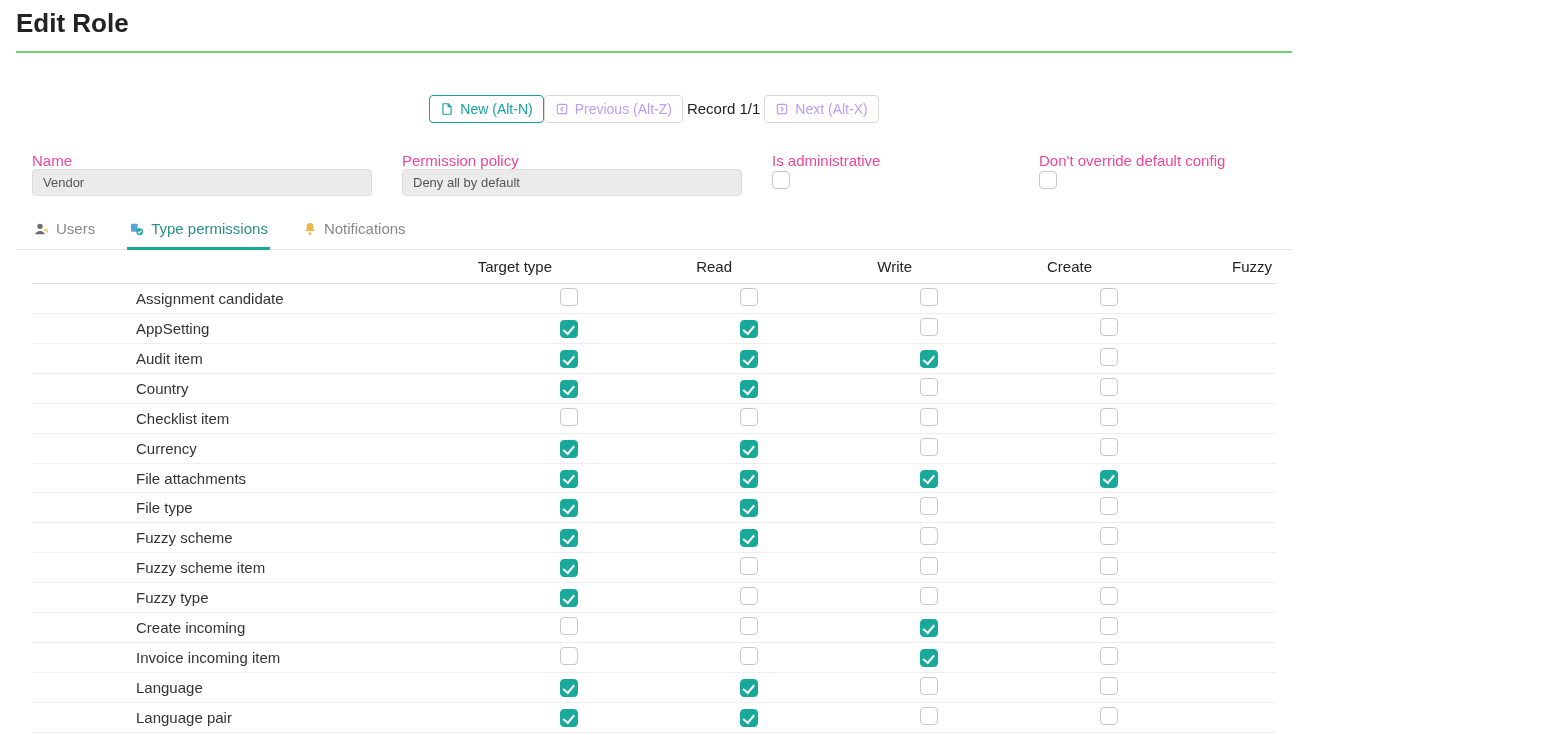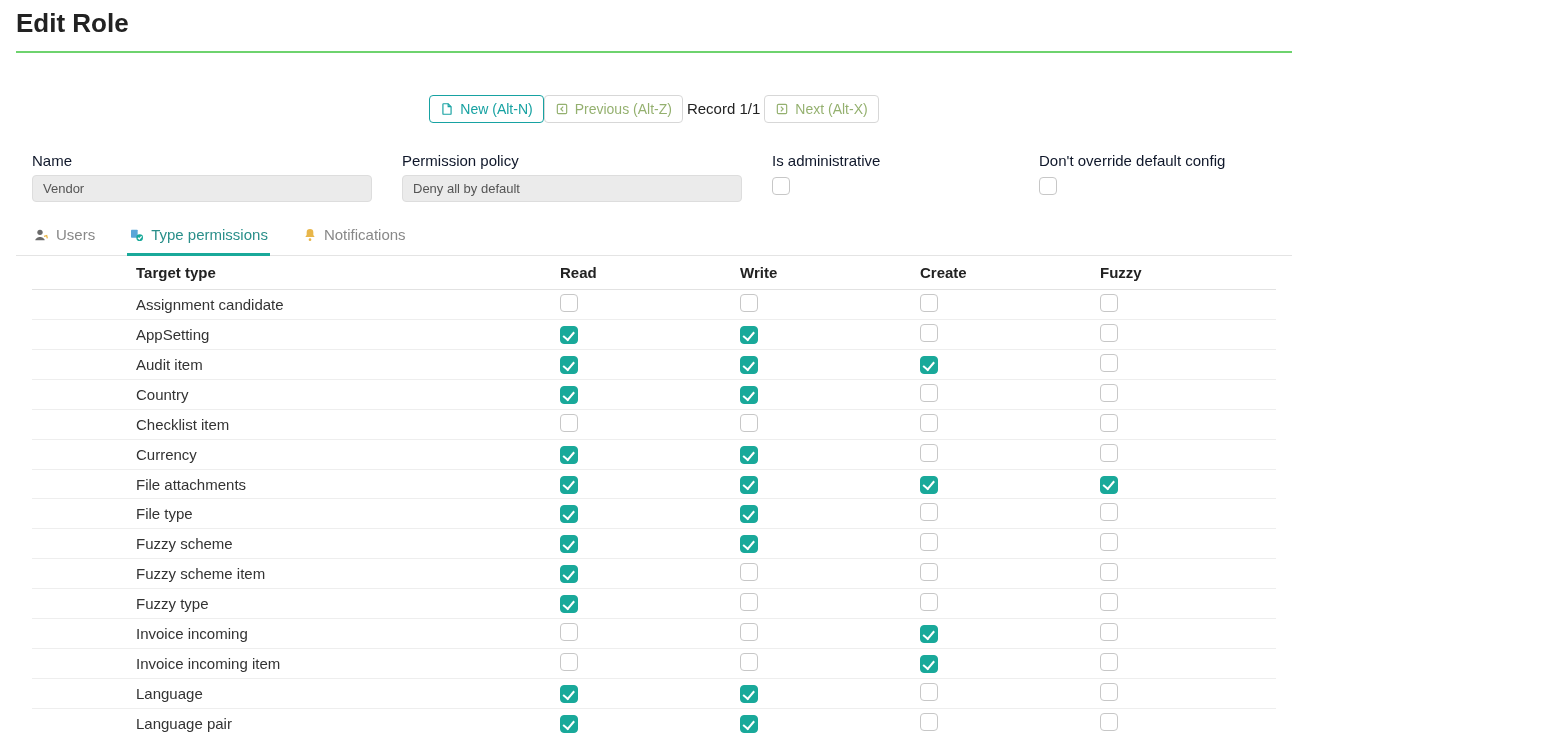--- a/index.html
+++ b/index.html
@@ -42,21 +42,21 @@
   .nav-btn {
     display: inline-flex;
     align-items: center;
     gap: 6px;
     border: 1px solid #bdbdbd;
     background: #fff;
     border-radius: 4px;
     padding: 5px 10px;
     font-size: 14px;
     cursor: pointer;
-    color: #4d7c0f;
+    color: #8b5cf6;
   }
   .nav-btn.active {
     border-color: #17a2a2;
     color: #17a2a2;
   }
   .nav-btn.disabled { opacity: .6; cursor: default; }
   .nav-btn svg { width: 14px; height: 14px; }
   .record-label {
     font-size: 15px;
     color: #222;
@@ -67,22 +67,21 @@
     gap: 30px;
     padding: 0 16px;
     align-items: flex-start;
     margin-bottom: 16px;
   }
   .form-field { flex: 1; }
   .form-field.small { flex: 0 0 340px; }
   .form-field.small2 { flex: 0 0 340px; }
   .form-label {
     font-size: 15px;
-    color: #0f172a;
-    margin-bottom: 6px;
+    color: #ec4899;
   }
   .form-input, .form-select {
     width: 100%;
     background: #ebebeb;
     border: 1px solid #ddd;
     border-radius: 4px;
     padding: 5px 10px;
     font-size: 13px;
     color: #555;
   }
@@ -135,23 +134,23 @@
   .perm-table {
     width: calc(100% - 32px);
     margin: 0 16px;
     border-collapse: collapse;
     table-layout: fixed;
   }
   .perm-table col.spacer { width: 100px; }
   .perm-table col.target { width: auto; }
   .perm-table col.perm { width: 180px; }
   .perm-table thead th {
-    text-align: left;
-    font-size: 15px;
-    font-weight: 700;
+    text-align: right;
+    font-size: 15px;
+    font-weight: 400;
     color: #222;
     padding: 8px 4px;
     border-bottom: 1px solid #e2e2e2;
   }
   .perm-table tbody td {
     padding: 4px 4px;
     border-bottom: 1px solid #eee;
     font-size: 15px;
     color: #333;
     vertical-align: middle;
@@ -340,21 +339,21 @@
           <tr>
             <td></td>
             <td>Fuzzy type</td>
             <td><span class="chk checked"></span></td>
             <td><span class="chk"></span></td>
             <td><span class="chk"></span></td>
             <td><span class="chk"></span></td>
           </tr>
           <tr>
             <td></td>
-            <td>Invoice incoming</td>
+            <td>Create incoming</td>
             <td><span class="chk"></span></td>
             <td><span class="chk"></span></td>
             <td><span class="chk checked"></span></td>
             <td><span class="chk"></span></td>
           </tr>
           <tr>
             <td></td>
             <td>Invoice incoming item</td>
             <td><span class="chk"></span></td>
             <td><span class="chk"></span></td>

